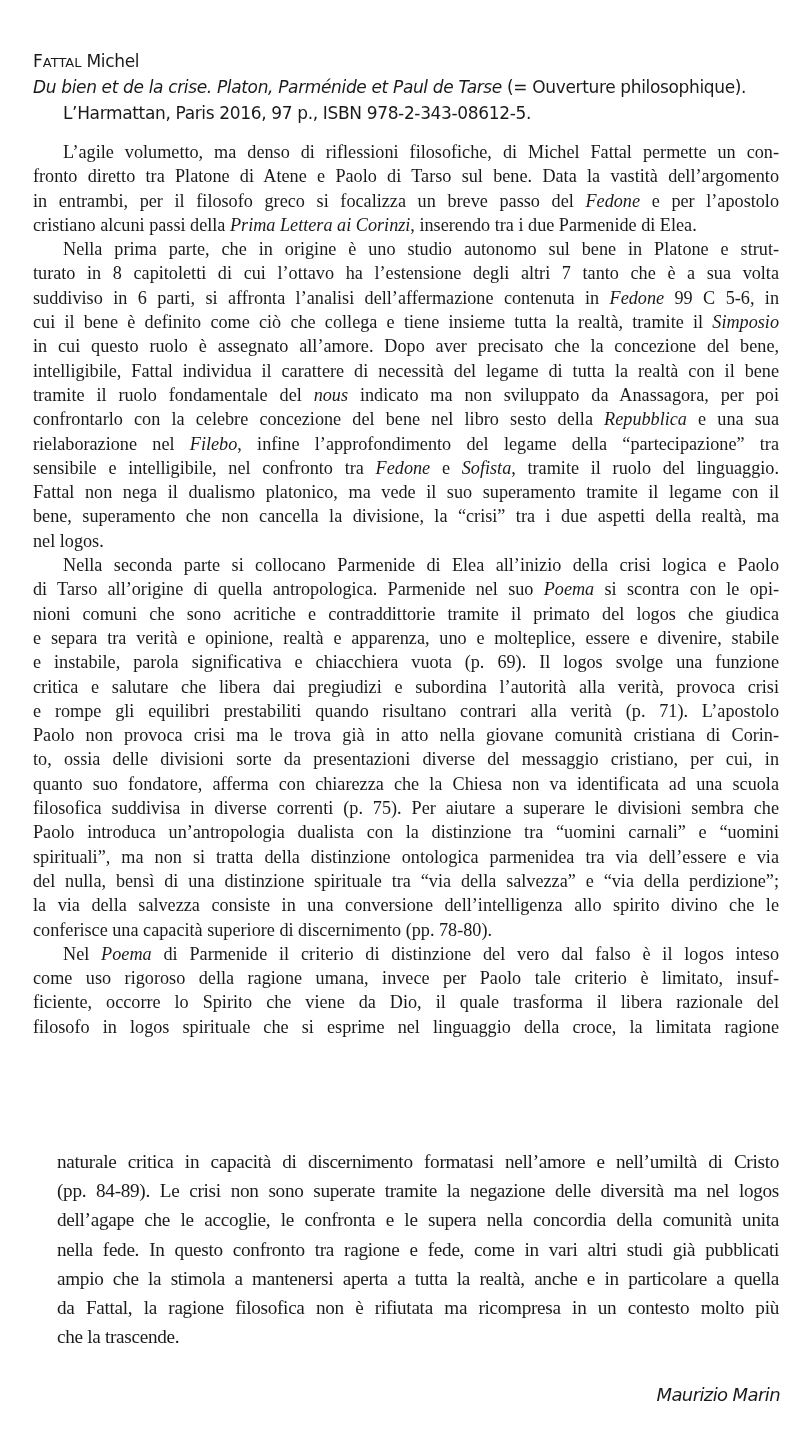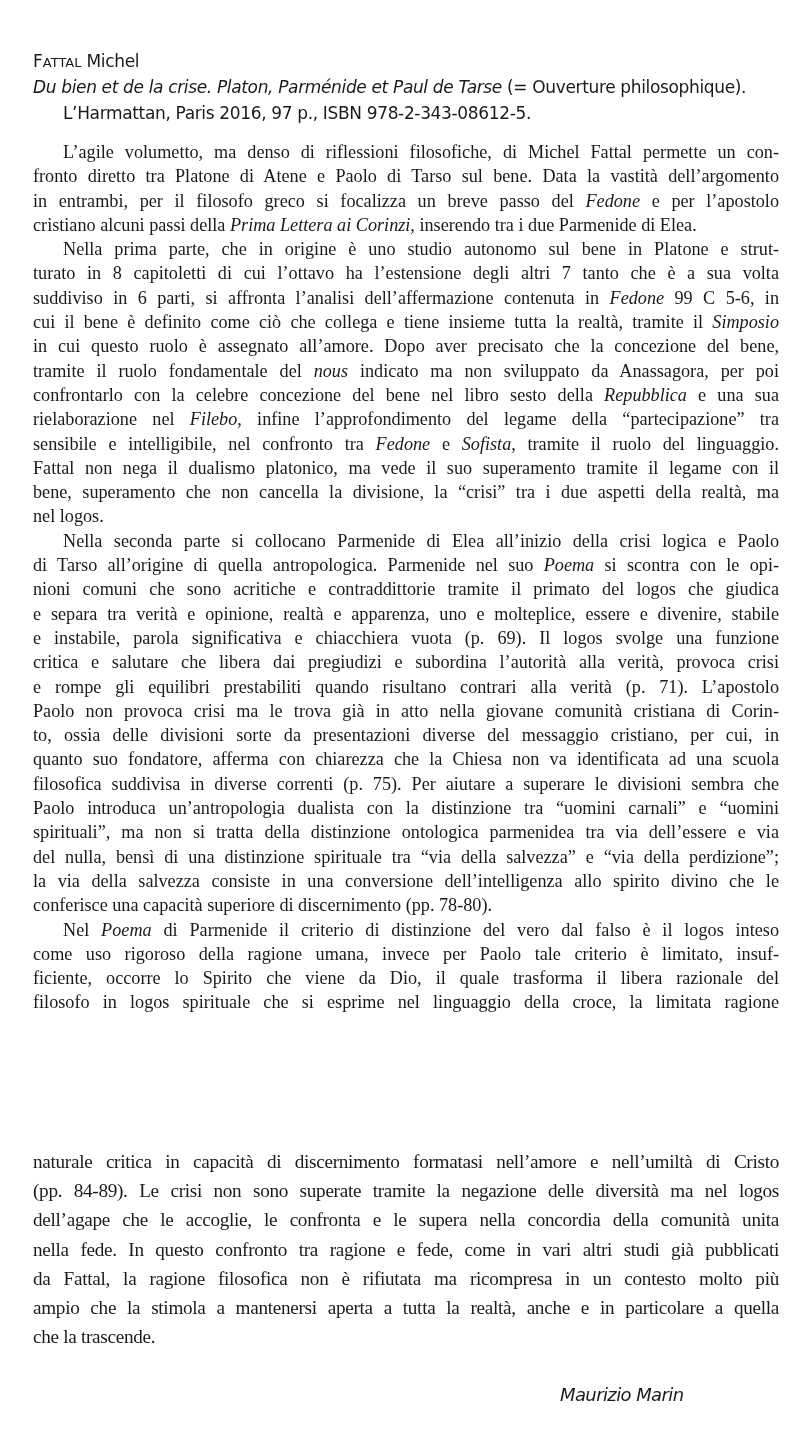--- a/index.html
+++ b/index.html
@@ -9,22 +9,22 @@
   .hdr i { font-style: italic; }
   .h1 { top: 20px; }
   .h2 { top: 46px; }
   .h3 { top: 72px; left: 63px; }
   .body { position: absolute; left: 33px; width: 746px; font-family: "Liberation Serif", "DejaVu Serif", serif; font-size: 18.2px; }
   .ln { display: block; height: 24.3px; line-height: 24.3px; text-align: justify; text-align-last: justify; white-space: nowrap; overflow: hidden; }
   .ln.first { text-indent: 30px; }
   .ln.last { text-align-last: left; }
   .ln i { font-style: italic; }
   .body2 { position: absolute; left: 33px; width: 746px; top: 1147px; font-family: "Liberation Serif", "DejaVu Serif", serif; font-size: 19.2px; letter-spacing: -0.3px; }
-  .body2 .ln { height: 29.2px; line-height: 29.2px; }
-  .sig { position: absolute; top: 1384px; left: 560px; width: 220px; font-family: "DejaVu Sans", "Liberation Sans", sans-serif; font-style: italic; font-size: 18px; letter-spacing: -0.6px; }
+  .body2 .ln { height: 29.2px; line-height: 29.2px; margin-left: 24px; }
+  .sig { position: absolute; top: 1384px; left: 560px; width: 220px; text-align: right; font-family: "DejaVu Sans", "Liberation Sans", sans-serif; font-style: italic; font-size: 18px; letter-spacing: -0.6px; }
 </style>
 </head>
 <body>
 
 <div class="hdr h1">
   <span class="sc" id="surname"><span style="font-size: 17px;">F</span><span>ATTAL</span></span>
   <span>Michel</span>
 </div>
 <div class="hdr h2"><i>Du bien et de la crise. Platon, Parménide et Paul de Tarse</i><span> (= Ouverture philosophique).</span></div>
 <div class="hdr h3">L’Harmattan, Paris 2016, 97 p., ISBN 978-2-343-08612-5.</div>
@@ -32,20 +32,21 @@
 <div class="body" style="top:140px" id="body1">
     <span class="ln first"><span>L’agile volumetto, ma denso di riflessioni filosofiche, di Michel Fattal permette un con-</span></span>
     <span class="ln "><span>fronto diretto tra Platone di Atene e Paolo di Tarso sul bene. Data la vastità dell’argomento</span></span>
     <span class="ln "><span>in entrambi, per il filosofo greco si focalizza un breve passo del </span><i>Fedone</i><span> e per l’apostolo</span></span>
     <span class="ln last"><span>cristiano alcuni passi della </span><i>Prima Lettera ai Corinzi</i><span>, inserendo tra i due Parmenide di Elea.</span></span>
     <span class="ln first"><span>Nella prima parte, che in origine è uno studio autonomo sul bene in Platone e strut-</span></span>
     <span class="ln "><span>turato in 8 capitoletti di cui l’ottavo ha l’estensione degli altri 7 tanto che è a sua volta</span></span>
     <span class="ln "><span>suddiviso in 6 parti, si affronta l’analisi dell’affermazione contenuta in </span><i>Fedone</i><span> 99 C 5-6, in</span></span>
     <span class="ln "><span>cui il bene è definito come ciò che collega e tiene insieme tutta la realtà, tramite il </span><i>Simposio</i></span>
     <span class="ln "><span>in cui questo ruolo è assegnato all’amore. Dopo aver precisato che la concezione del bene,</span></span>
+    <span class="ln "><span>intelligibile, Fattal individua il carattere di necessità del legame di tutta la realtà con il bene</span></span>
     <span class="ln "><span>tramite il ruolo fondamentale del </span><i>nous</i><span> indicato ma non sviluppato da Anassagora, per poi</span></span>
     <span class="ln "><span>confrontarlo con la celebre concezione del bene nel libro sesto della </span><i>Repubblica</i><span> e una sua</span></span>
     <span class="ln "><span>rielaborazione nel </span><i>Filebo</i><span>, infine l’approfondimento del legame della “partecipazione” tra</span></span>
     <span class="ln "><span>sensibile e intelligibile, nel confronto tra </span><i>Fedone</i><span> e </span><i>Sofista</i><span>, tramite il ruolo del linguaggio.</span></span>
     <span class="ln "><span>Fattal non nega il dualismo platonico, ma vede il suo superamento tramite il legame con il</span></span>
     <span class="ln "><span>bene, superamento che non cancella la divisione, la “crisi” tra i due aspetti della realtà, ma</span></span>
     <span class="ln last"><span>nel logos.</span></span>
     <span class="ln first"><span>Nella seconda parte si collocano Parmenide di Elea all’inizio della crisi logica e Paolo</span></span>
     <span class="ln "><span>di Tarso all’origine di quella antropologica. Parmenide nel suo </span><i>Poema</i><span> si scontra con le opi-</span></span>
     <span class="ln "><span>nioni comuni che sono acritiche e contraddittorie tramite il primato del logos che giudica</span></span>
@@ -65,18 +66,18 @@
     <span class="ln first"><span>Nel </span><i>Poema</i><span> di Parmenide il criterio di distinzione del vero dal falso è il logos inteso</span></span>
     <span class="ln "><span>come uso rigoroso della ragione umana, invece per Paolo tale criterio è limitato, insuf-</span></span>
     <span class="ln "><span>ficiente, occorre lo Spirito che viene da Dio, il quale trasforma il libera razionale del</span></span>
     <span class="ln "><span>filosofo in logos spirituale che si esprime nel linguaggio della croce, la limitata ragione</span></span>
   </div>
 <div class="body2" id="body2">
     <span class="ln "><span>naturale critica in capacità di discernimento formatasi nell’amore e nell’umiltà di Cristo</span></span>
     <span class="ln "><span>(pp. 84-89). Le crisi non sono superate tramite la negazione delle diversità ma nel logos</span></span>
     <span class="ln "><span>dell’agape che le accoglie, le confronta e le supera nella concordia della comunità unita</span></span>
     <span class="ln "><span>nella fede. In questo confronto tra ragione e fede, come in vari altri studi già pubblicati</span></span>
+    <span class="ln "><span>ampio che la stimola a mantenersi aperta a tutta la realtà, anche e in particolare a quella</span></span>
     <span class="ln "><span>da Fattal, la ragione filosofica non è rifiutata ma ricompresa in un contesto molto più</span></span>
-    <span class="ln "><span>ampio che la stimola a mantenersi aperta a tutta la realtà, anche e in particolare a quella</span></span>
     <span class="ln last"><span>che la trascende.</span></span>
   </div>
 
 <div class="sig">Maurizio Marin</div>
 
 </body></html>

